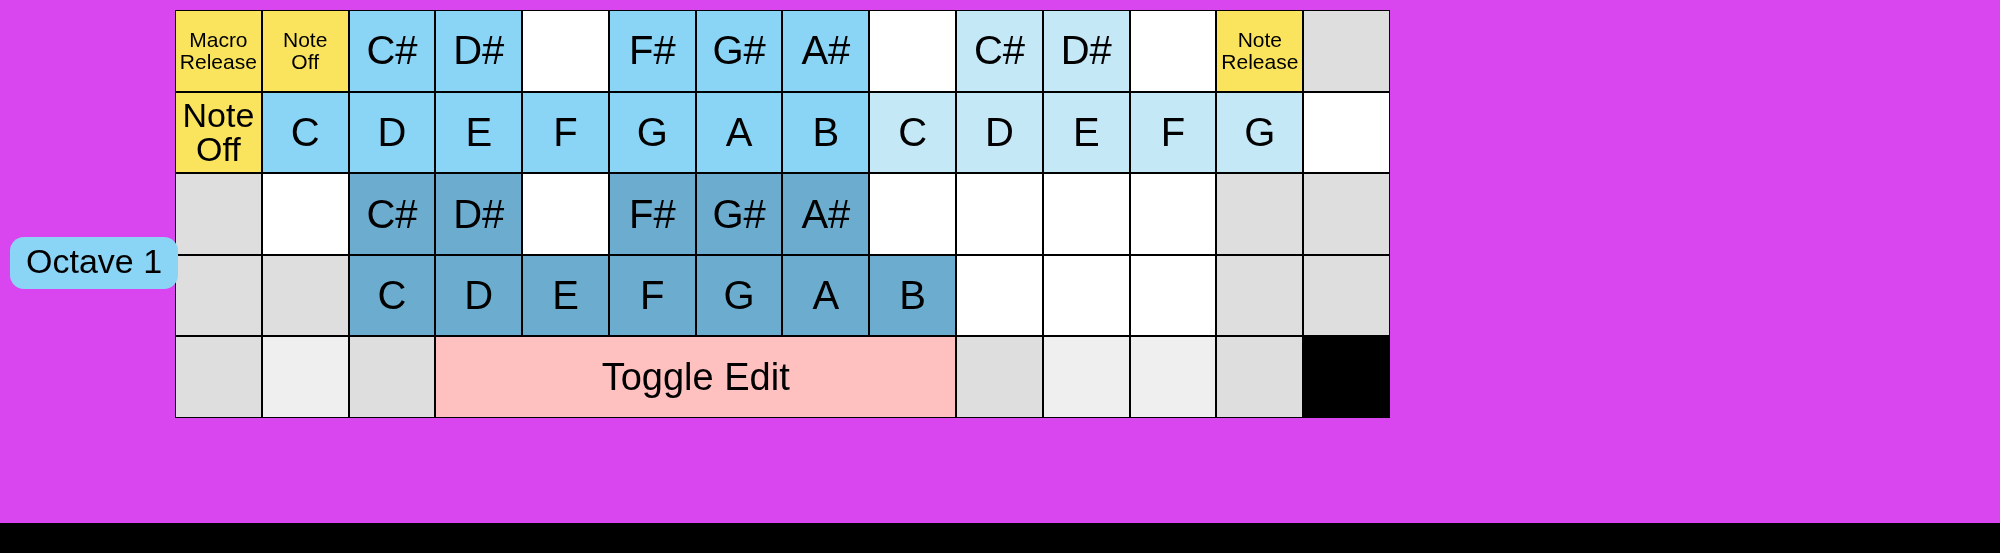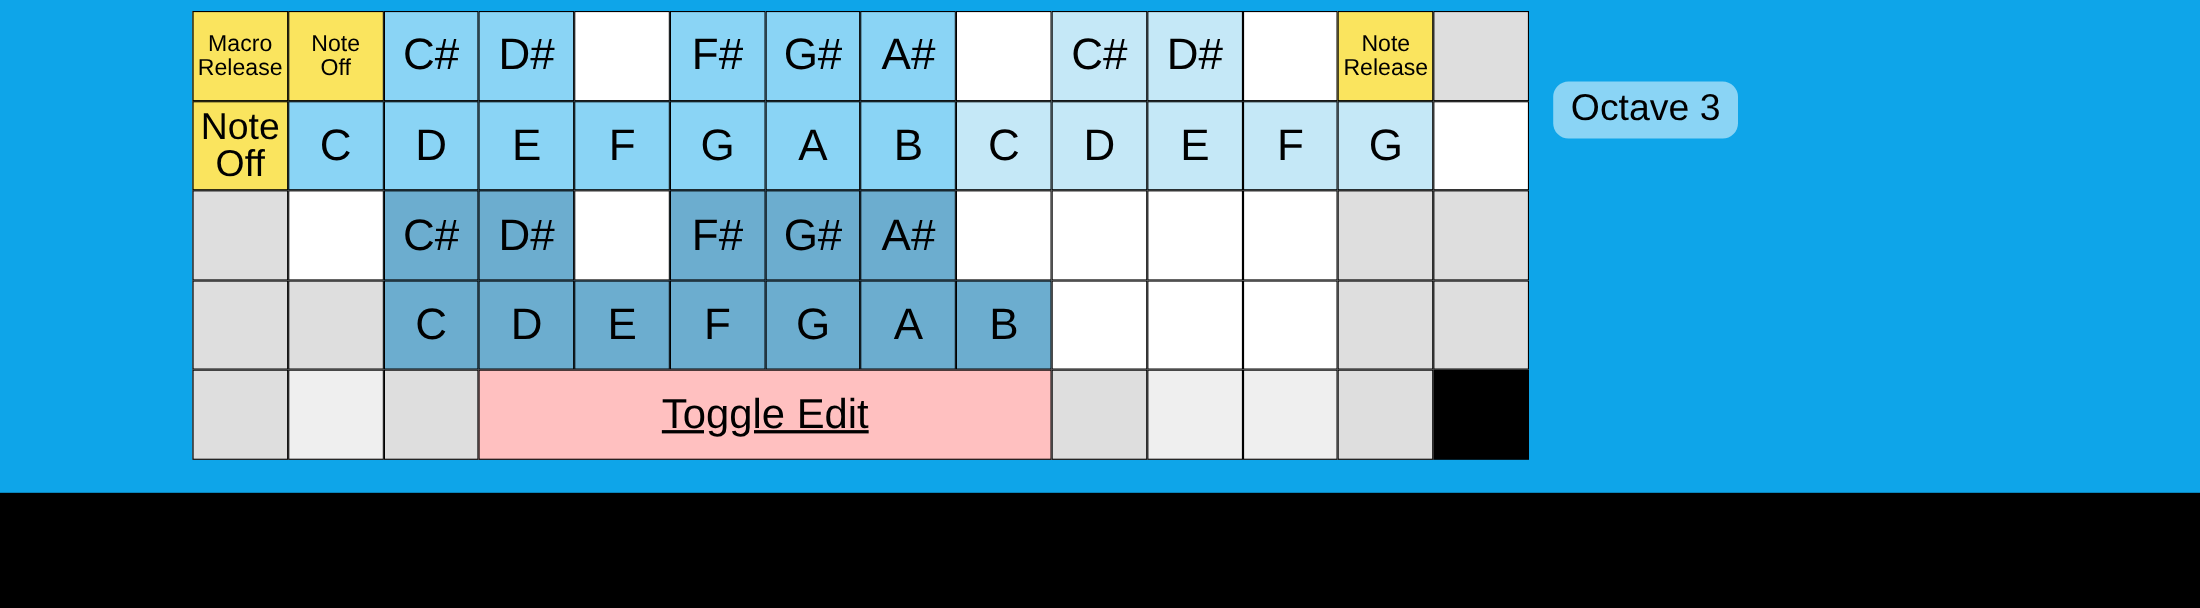--- a/index.html
+++ b/index.html
@@ -1,19 +1,19 @@
 <!DOCTYPE html>
 <html><head>
 <meta charset="utf-8">
 <style>
   html,body{margin:0;padding:0;background:#000;}
   body{width:2000px;height:553px;overflow:hidden;
        font-family:"Liberation Sans","DejaVu Sans",sans-serif;}
 
-  #stage{position:relative;width:2000px;height:448px;background:#0ea5e9;}
+  #stage{position:relative;width:2000px;height:523px;background:#d946ef;}
 
   
   #grid{position:absolute;left:175px;top:10px;
         width:1215px;height:408px;
         display:grid;
         grid-template-columns:repeat(14,1fr);
         grid-template-rows:repeat(5,1fr);
         background:#000;}
 
   .cell{position:relative;border:1.5px solid #000;
@@ -21,21 +21,21 @@
         display:flex;align-items:center;justify-content:center;
         text-align:center;line-height:1.02;
         color:#000;overflow:hidden;}
 
   
   .f-white     {background:#ffffff;}
   .f-yellow    {background:#fae45e;}
   .f-sky       {background:#8ad4f5;}
   .f-lightblue {background:#c5e8f7;}
   .f-steel     {background:#6cadcf;}
-  .f-pink      {background:#ffc0c0;text-decoration:underline;}
+  .f-pink      {background:#ffc0c0;}
   .f-gray      {background:#dedede;}
   .f-gray2     {background:#efefef;}
 
   
   .t-big   {font-size:40px;}
   .t-mid   {font-size:34px;}
   .t-small {font-size:21px;}
   .t-wide  {font-size:38px;}
 
   .cell span{display:block;padding:0 2px;}
@@ -247,16 +247,16 @@
       </div>
       <div class="cell f-gray2 t-big">
         <span></span>
       </div>
       <div class="cell f-gray t-big">
         <span></span>
       </div>
     </div>
 
 
-
-  <div class="pill" id="pill-oct3">Octave 3</div>
+  <div class="pill" id="pill-oct1">Octave 1</div>
+
 
 </div>
 
 </body></html>

